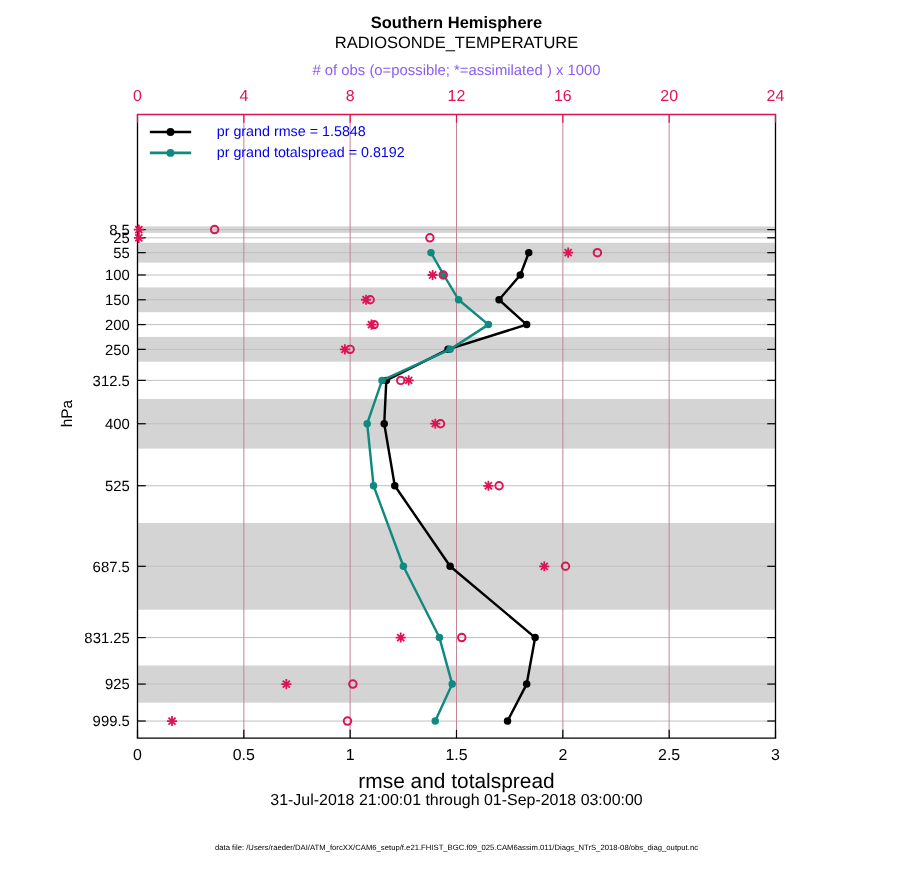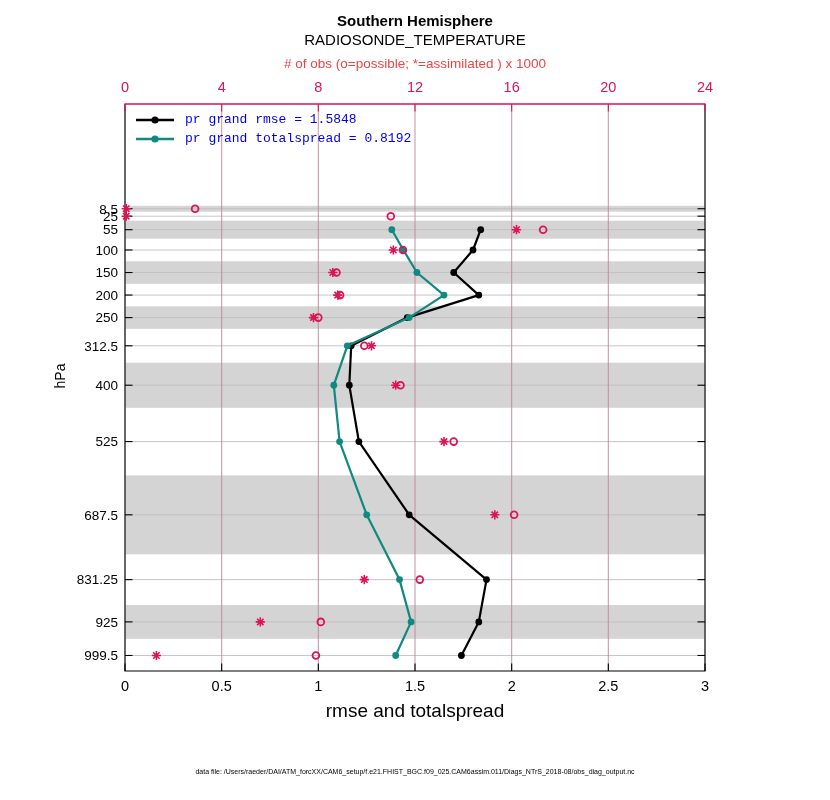--- a/index.html
+++ b/index.html
@@ -5,21 +5,21 @@
   html,body{margin:0;padding:0;background:#ffffff;}
   .fig{position:relative;width:830px;height:800px;background:#ffffff;
        font-family:"Liberation Sans",sans-serif;color:#000;overflow:hidden;}
   .center-text{position:absolute;left:0;width:830px;text-align:center;}
   #title-line1{top:12px;font-size:15px;font-weight:bold;}
   #title-line2{top:31px;font-size:15px;font-weight:normal;}
   #top-axis-label{top:56px;font-size:13.5px;}
   #chart-svg{position:absolute;left:0;top:0;}
   #legend{position:absolute;left:136px;top:110px;}
   .lrow{display:flex;align-items:center;height:19px;}
-  .lrow .ltext{font-size:13px;margin-left:11px;white-space:nowrap;font-family:Liberation Mono, monospace;}
+  .lrow .ltext{font-size:13px;margin-left:23px;white-space:nowrap;}
   #ylabel{position:absolute;left:30px;top:368px;width:60px;text-align:center;
           font-size:14px;transform:rotate(-90deg);}
   #xlabel{top:700px;font-size:19px;}
   #subtitle{top:720px;font-size:14.5px;}
   #footer{top:768px;font-size:7px;letter-spacing:0px;}
 </style>
 </head>
 <body>
 
 <div class="fig">
@@ -176,36 +176,37 @@
       <path d="M-4.6 0H4.6M0 -4.6V4.6M-3.2 -3.2L3.2 3.2M-3.2 3.2L3.2 -3.2" transform="translate(395.7 385.2)" stroke="#dc1454" stroke-width="1.6" fill="none"></path>
       <path d="M-4.6 0H4.6M0 -4.6V4.6M-3.2 -3.2L3.2 3.2M-3.2 3.2L3.2 -3.2" transform="translate(444.0 441.6)" stroke="#dc1454" stroke-width="1.6" fill="none"></path>
       <path d="M-4.6 0H4.6M0 -4.6V4.6M-3.2 -3.2L3.2 3.2M-3.2 3.2L3.2 -3.2" transform="translate(494.8 514.8)" stroke="#dc1454" stroke-width="1.6" fill="none"></path>
       <path d="M-4.6 0H4.6M0 -4.6V4.6M-3.2 -3.2L3.2 3.2M-3.2 3.2L3.2 -3.2" transform="translate(364.3 579.6)" stroke="#dc1454" stroke-width="1.6" fill="none"></path>
       <path d="M-4.6 0H4.6M0 -4.6V4.6M-3.2 -3.2L3.2 3.2M-3.2 3.2L3.2 -3.2" transform="translate(260.3 621.9)" stroke="#dc1454" stroke-width="1.6" fill="none"></path>
       <path d="M-4.6 0H4.6M0 -4.6V4.6M-3.2 -3.2L3.2 3.2M-3.2 3.2L3.2 -3.2" transform="translate(156.4 655.5)" stroke="#dc1454" stroke-width="1.6" fill="none"></path>
     </svg>
 
   <div class="center-text" id="title-line1">Southern Hemisphere</div>
   <div class="center-text" id="title-line2">RADIOSONDE_TEMPERATURE</div>
-  <div class="center-text" id="top-axis-label" style="color: #ef4444;"># of obs (o=possible; *=assimilated ) x 1000</div>
+  <div class="center-text" id="top-axis-label" style="color: #8b5cf6;"># of obs (o=possible; *=assimilated ) x 1000</div>
 
   <div id="legend">
       <div class="lrow">
         <svg width="38" height="10">
           <line x1="0" x2="38" y1="5" y2="5" stroke="#000000" stroke-width="2.4"></line>
           <circle cx="19" cy="5" r="3.6" fill="#000000"></circle>
         </svg>
         <span class="ltext" style="color: rgb(0, 0, 238);">pr grand rmse = 1.5848</span>
       </div>
       <div class="lrow">
         <svg width="38" height="10">
           <line x1="0" x2="38" y1="5" y2="5" stroke="#108980" stroke-width="2.4"></line>
           <circle cx="19" cy="5" r="3.6" fill="#108980"></circle>
         </svg>
         <span class="ltext" style="color: rgb(0, 0, 238);">pr grand totalspread = 0.8192</span>
       </div>
     </div>
 
   <div id="ylabel">hPa</div>
   <div class="center-text" id="xlabel">rmse and totalspread</div>
+  <div class="center-text" id="subtitle">31-Jul-2018 21:00:01 through 01-Sep-2018 03:00:00</div>
   <div class="center-text" id="footer">data file: /Users/raeder/DAI/ATM_forcXX/CAM6_setup/f.e21.FHIST_BGC.f09_025.CAM6assim.011/Diags_NTrS_2018-08/obs_diag_output.nc</div>
 
 </div>
 
 </body></html>

